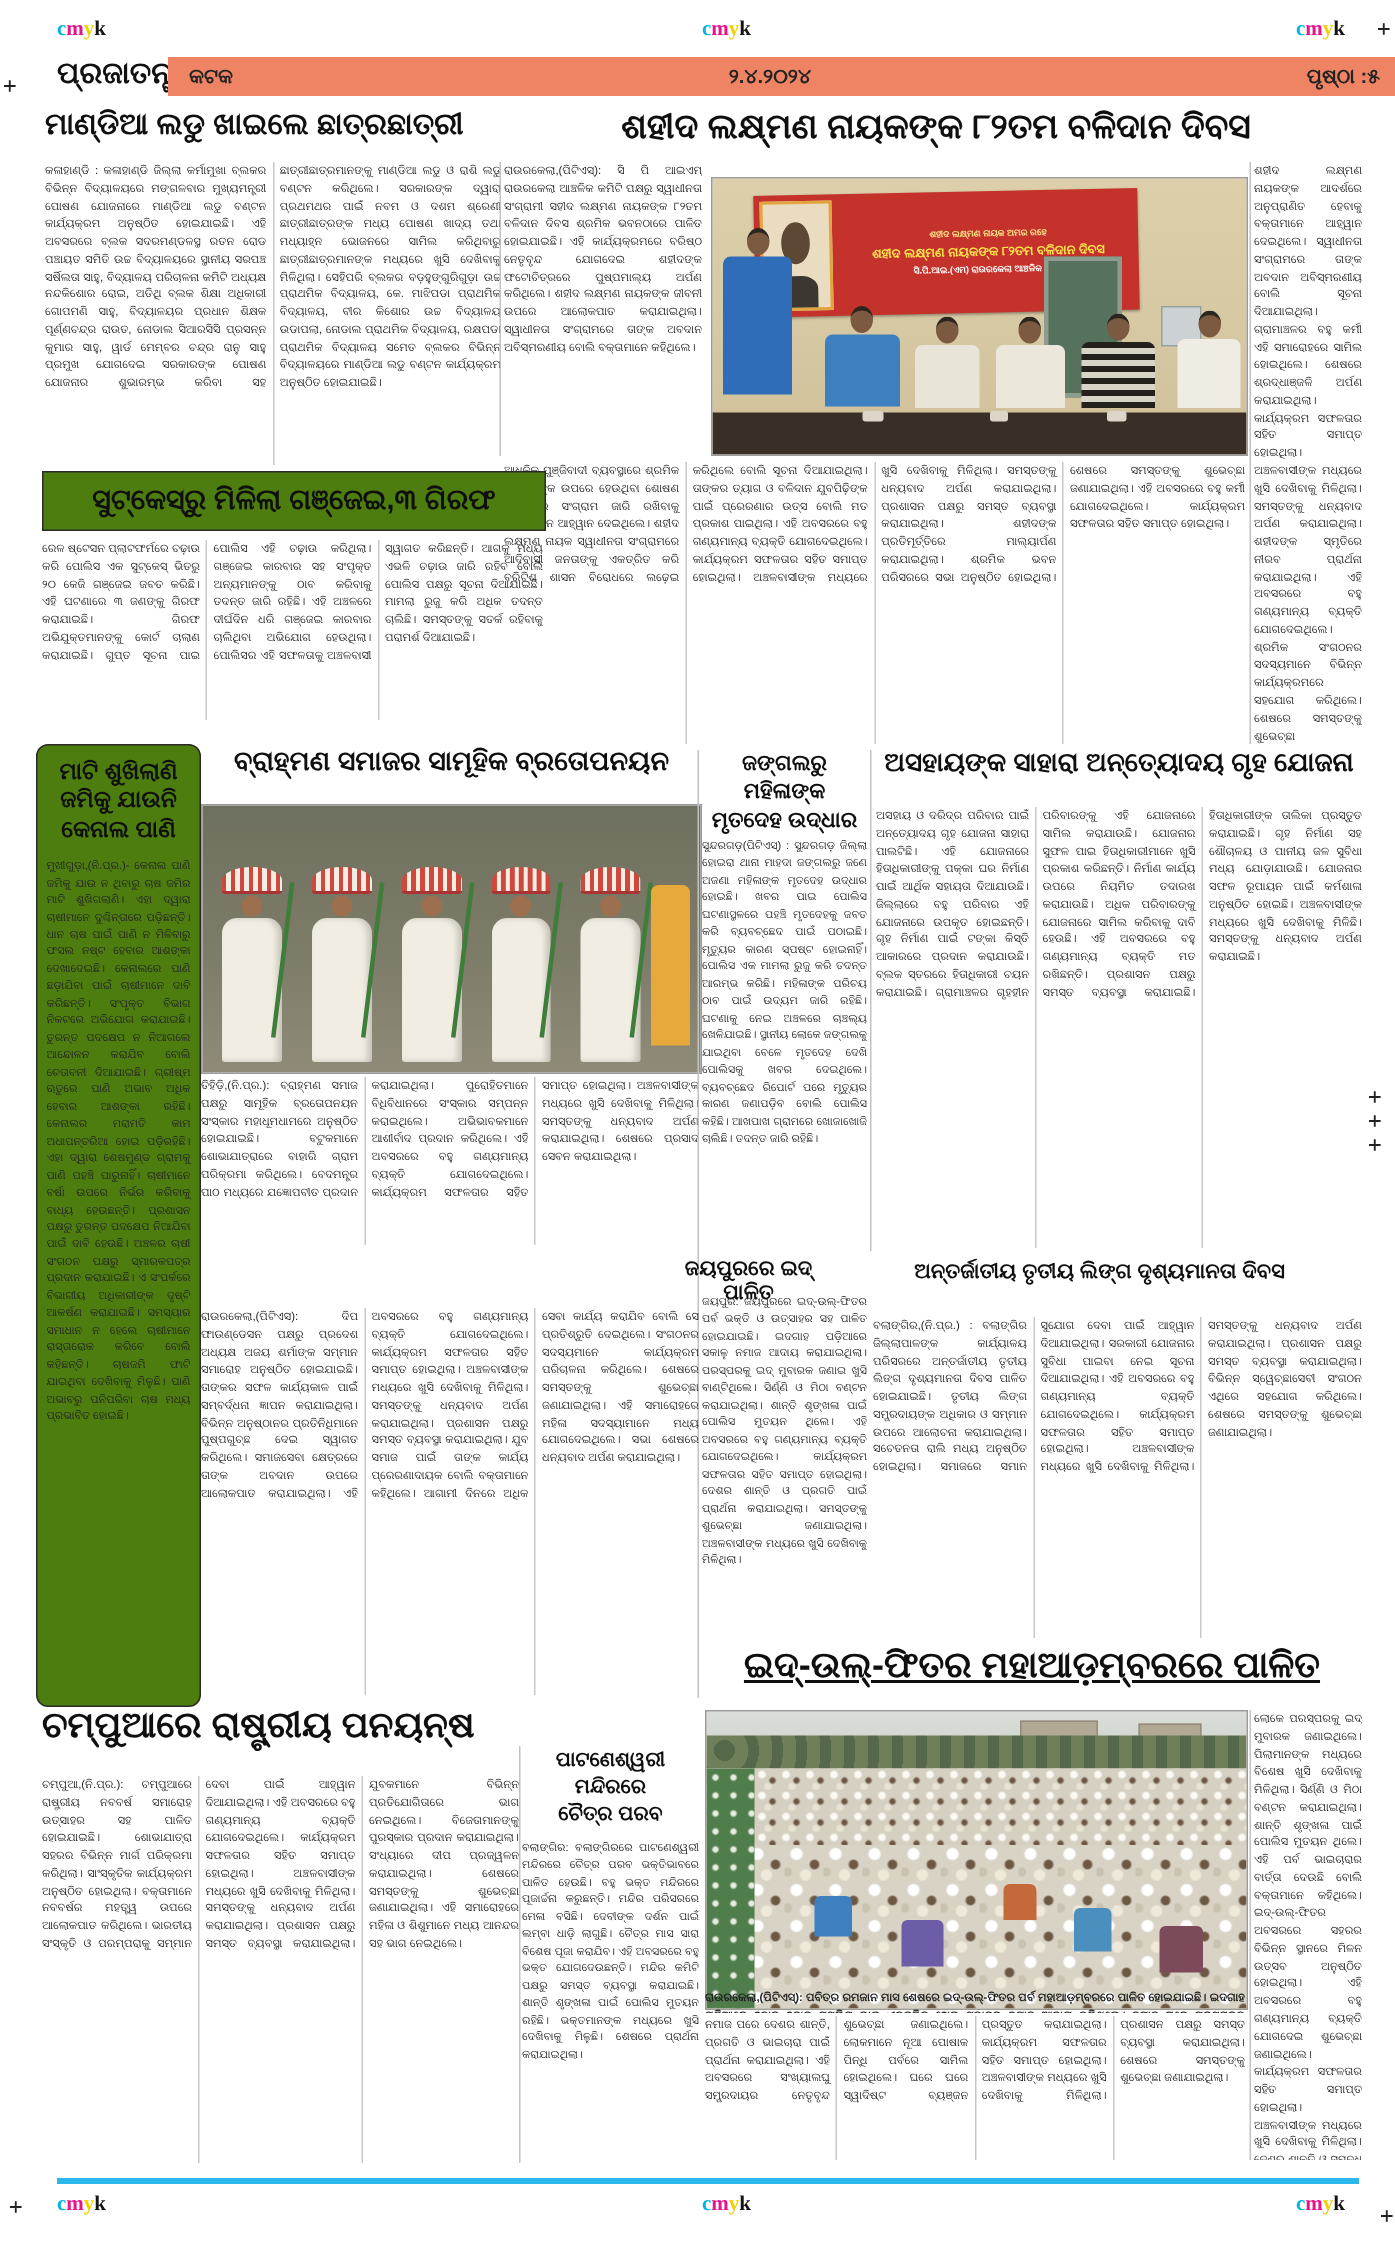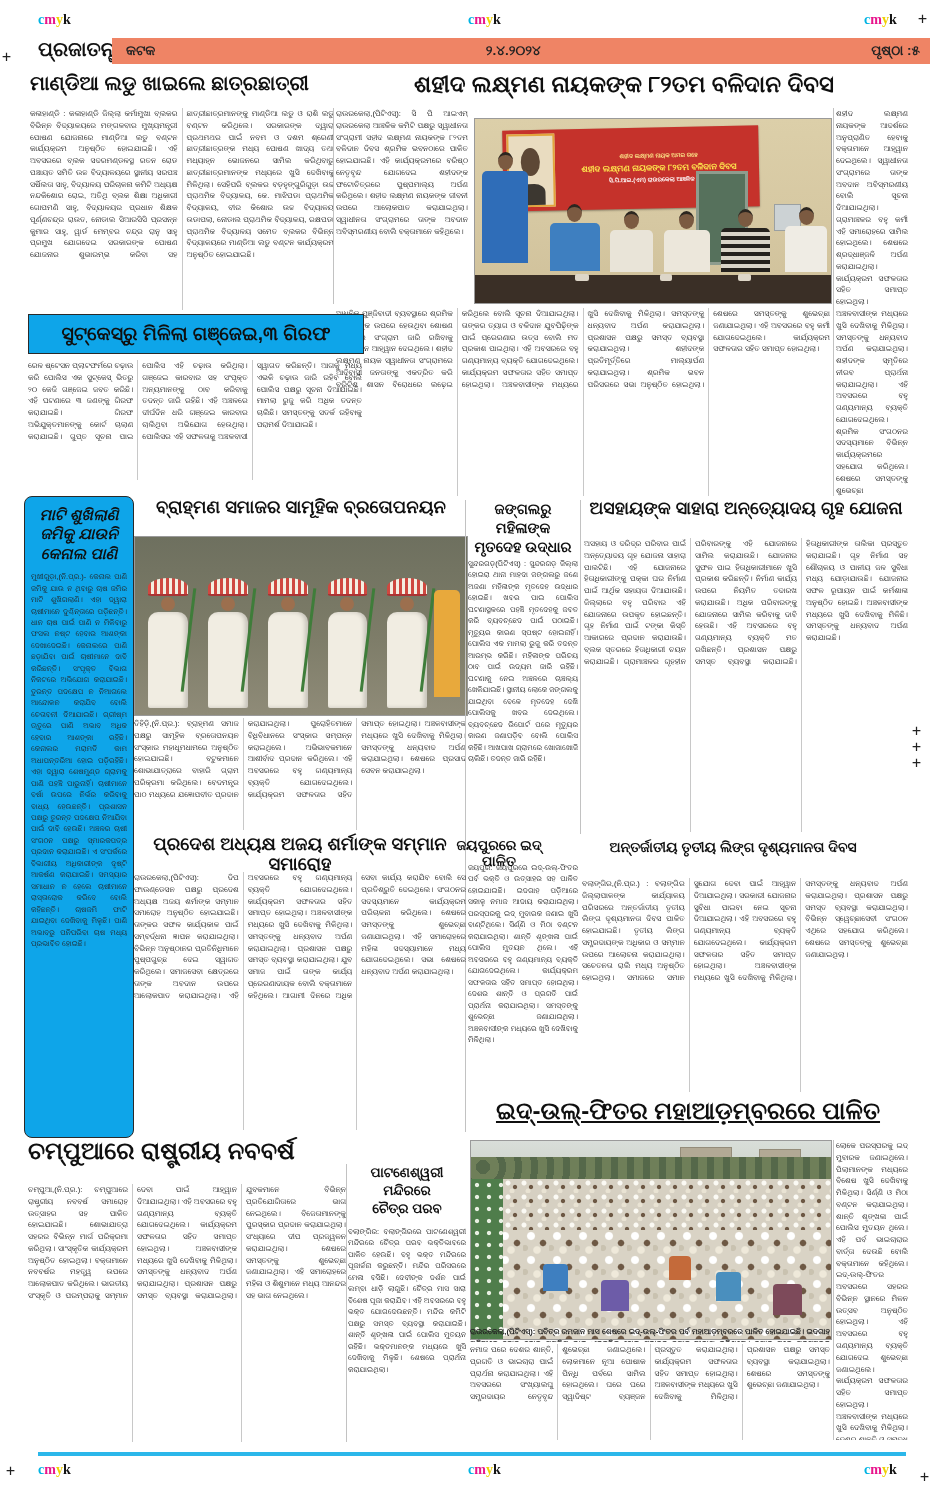--- a/index.html
+++ b/index.html
@@ -18,21 +18,21 @@
   .hl{font-weight:bold;color:#0f0f0f;line-height:1.12;}
   .center{text-align:center;}
   .preline{white-space:pre-line;}
   
   .bt{font-size:7.6px;line-height:1.55;text-align:justify;color:#222;overflow:hidden;}
   .cols2{column-count:2;column-gap:9px;column-rule:1px solid #c8c8c8;}
   .cols3{column-count:3;column-gap:9px;column-rule:1px solid #c8c8c8;}
   .cols4{column-count:4;column-gap:9px;column-rule:1px solid #c8c8c8;}
   .blackbox{background:#0d0d0d;color:#fff;display:flex;align-items:center;justify-content:center;
             font-weight:bold;font-size:15px;text-align:center;}
-  .boxed{border:1.6px solid #2a2a2a;background:#0ea5e9;}
+  .boxed{border:1.6px solid #2a2a2a;background:#4d7c0f;}
   .rounded{border-radius:8px;}
   .vrule{width:1px;background:#c2c2c2;}
   
   .photo{overflow:hidden;border:1px solid #9a9a9a;}
   .meeting{background:linear-gradient(#dccfa9 0%,#d6c8a2 55%,#cfc09a 100%);}
   .banner{background:#c5322b;transform:rotate(-1.2deg);box-shadow:0 1px 2px rgba(0,0,0,.35);
           display:flex;align-items:stretch;}
   .banner-text{flex:1;display:flex;flex-direction:column;justify-content:center;gap:3px;
                padding:3px 6px;text-align:center;}
   .banner-top{color:#fde98a;font-size:6px;font-weight:bold;}
@@ -148,21 +148,21 @@
   </div>
 
   <div class="abs bt" style="left:836px;top:108px;width:72px;height:388px;">ଶହୀଦ ଲକ୍ଷ୍ମଣ ନାୟକଙ୍କ ଆଦର୍ଶରେ ଅନୁପ୍ରାଣିତ ହେବାକୁ ବକ୍ତାମାନେ ଆହ୍ୱାନ ଦେଇଥିଲେ। ସ୍ୱାଧୀନତା ସଂଗ୍ରାମରେ ତାଙ୍କ ଅବଦାନ ଅବିସ୍ମରଣୀୟ ବୋଲି ସୂଚନା ଦିଆଯାଇଥିଲା। ଗ୍ରାମାଞ୍ଚଳର ବହୁ କର୍ମୀ ଏହି ସମାରୋହରେ ସାମିଲ ହୋଇଥିଲେ। ଶେଷରେ ଶ୍ରଦ୍ଧାଞ୍ଜଳି ଅର୍ପଣ କରାଯାଇଥିଲା। କାର୍ଯ୍ୟକ୍ରମ ସଫଳତାର ସହିତ ସମାପ୍ତ ହୋଇଥିଲା। ଅଞ୍ଚଳବାସୀଙ୍କ ମଧ୍ୟରେ ଖୁସି ଦେଖିବାକୁ ମିଳିଥିଲା। ସମସ୍ତଙ୍କୁ ଧନ୍ୟବାଦ ଅର୍ପଣ କରାଯାଇଥିଲା। ଶହୀଦଙ୍କ ସ୍ମୃତିରେ ନୀରବ ପ୍ରାର୍ଥନା କରାଯାଇଥିଲା। ଏହି ଅବସରରେ ବହୁ ଗଣ୍ୟମାନ୍ୟ ବ୍ୟକ୍ତି ଯୋଗଦେଇଥିଲେ। ଶ୍ରମିକ ସଂଗଠନର ସଦସ୍ୟମାନେ ବିଭିନ୍ନ କାର୍ଯ୍ୟକ୍ରମରେ ସହଯୋଗ କରିଥିଲେ। ଶେଷରେ ସମସ୍ତଙ୍କୁ ଶୁଭେଚ୍ଛା ଜଣାଯାଇଥିଲା।</div>
   <div class="abs vrule" style="left:833px;top:108px;height:388px;"></div>
   <div class="abs bt cols4" style="left:336px;top:308px;width:494px;height:188px;">ଆଧୁନିକ ପୁଞ୍ଜିବାଦୀ ବ୍ୟବସ୍ଥାରେ ଶ୍ରମିକ ଓ ଚାଷୀଙ୍କ ଉପରେ ହେଉଥିବା ଶୋଷଣ ବିରୋଧରେ ସଂଗ୍ରାମ ଜାରି ରଖିବାକୁ ବକ୍ତାମାନେ ଆହ୍ୱାନ ଦେଇଥିଲେ। ଶହୀଦ ଲକ୍ଷ୍ମଣ ନାୟକ ସ୍ୱାଧୀନତା ସଂଗ୍ରାମରେ ଆଦିବାସୀ ଜନତାଙ୍କୁ ଏକତ୍ରିତ କରି ବ୍ରିଟିଶ ଶାସନ ବିରୋଧରେ ଲଢ଼େଇ କରିଥିଲେ ବୋଲି ସୂଚନା ଦିଆଯାଇଥିଲା। ତାଙ୍କର ତ୍ୟାଗ ଓ ବଳିଦାନ ଯୁବପିଢ଼ିଙ୍କ ପାଇଁ ପ୍ରେରଣାର ଉତ୍ସ ବୋଲି ମତ ପ୍ରକାଶ ପାଇଥିଲା। ଏହି ଅବସରରେ ବହୁ ଗଣ୍ୟମାନ୍ୟ ବ୍ୟକ୍ତି ଯୋଗଦେଇଥିଲେ। କାର୍ଯ୍ୟକ୍ରମ ସଫଳତାର ସହିତ ସମାପ୍ତ ହୋଇଥିଲା। ଅଞ୍ଚଳବାସୀଙ୍କ ମଧ୍ୟରେ ଖୁସି ଦେଖିବାକୁ ମିଳିଥିଲା। ସମସ୍ତଙ୍କୁ ଧନ୍ୟବାଦ ଅର୍ପଣ କରାଯାଇଥିଲା। ପ୍ରଶାସନ ପକ୍ଷରୁ ସମସ୍ତ ବ୍ୟବସ୍ଥା କରାଯାଇଥିଲା। ଶହୀଦଙ୍କ ପ୍ରତିମୂର୍ତ୍ତିରେ ମାଲ୍ୟାର୍ପଣ କରାଯାଇଥିଲା। ଶ୍ରମିକ ଭବନ ପରିସରରେ ସଭା ଅନୁଷ୍ଠିତ ହୋଇଥିଲା। ଶେଷରେ ସମସ୍ତଙ୍କୁ ଶୁଭେଚ୍ଛା ଜଣାଯାଇଥିଲା। ଏହି ଅବସରରେ ବହୁ କର୍ମୀ ଯୋଗଦେଇଥିଲେ। କାର୍ଯ୍ୟକ୍ରମ ସଫଳତାର ସହିତ ସମାପ୍ତ ହୋଇଥିଲା।</div>
 
   <div class="abs boxed hl center" style="left:28px;top:314px;width:334px;height:38px;font-size:19px;display:flex;align-items:center;justify-content:center;">ସୁଟ୍‌କେସ୍‌ରୁ ମିଳିଲା ଗଞ୍ଜେଇ,୩ ଗିରଫ</div>
   <div class="abs bt cols3" style="left:28px;top:360px;width:334px;height:120px;">ରେଳ ଷ୍ଟେସନ ପ୍ଲାଟଫର୍ମରେ ଚଢ଼ାଉ କରି ପୋଲିସ ଏକ ସୁଟ୍‌କେସ୍ ଭିତରୁ ୨୦ କେଜି ଗଞ୍ଜେଇ ଜବତ କରିଛି। ଏହି ଘଟଣାରେ ୩ ଜଣଙ୍କୁ ଗିରଫ କରାଯାଇଛି। ଗିରଫ ଅଭିଯୁକ୍ତମାନଙ୍କୁ କୋର୍ଟ ଚାଲାଣ କରାଯାଇଛି। ଗୁପ୍ତ ସୂଚନା ପାଇ ପୋଲିସ ଏହି ଚଢ଼ାଉ କରିଥିଲା। ଗଞ୍ଜେଇ କାରବାର ସହ ସଂପୃକ୍ତ ଅନ୍ୟମାନଙ୍କୁ ଠାବ କରିବାକୁ ତଦନ୍ତ ଜାରି ରହିଛି। ଏହି ଅଞ୍ଚଳରେ ଦୀର୍ଘଦିନ ଧରି ଗଞ୍ଜେଇ କାରବାର ଚାଲିଥିବା ଅଭିଯୋଗ ହେଉଥିଲା। ପୋଲିସର ଏହି ସଫଳତାକୁ ଅଞ୍ଚଳବାସୀ ସ୍ୱାଗତ କରିଛନ୍ତି। ଆଗକୁ ମଧ୍ୟ ଏଭଳି ଚଢ଼ାଉ ଜାରି ରହିବ ବୋଲି ପୋଲିସ ପକ୍ଷରୁ ସୂଚନା ଦିଆଯାଇଛି। ମାମଲା ରୁଜୁ କରି ଅଧିକ ତଦନ୍ତ ଚାଲିଛି। ସମସ୍ତଙ୍କୁ ସତର୍କ ରହିବାକୁ ପରାମର୍ଶ ଦିଆଯାଇଛି।</div>
 
   <div class="abs boxed rounded" style="left:24px;top:496px;width:108px;height:640px;">
-    <div class="hl center preline" style="font-size:15.5px;padding:8px 4px 6px 4px;line-height:1.25;font-style:italic;">ମାଟି ଶୁଖିଲାଣି
+    <div class="hl center preline" style="font-size:15.5px;padding:8px 4px 6px 4px;line-height:1.25;">ମାଟି ଶୁଖିଲାଣି
 ଜମିକୁ ଯାଉନି
 କେନାଲ ପାଣି</div>
     <div class="bt" style="padding:2px 6px;height:508px;font-size:7.4px;">ମୁଖୀଗୁଡ଼ା,(ନି.ପ୍ର.)- କେନାଲ ପାଣି ଜମିକୁ ଯାଉ ନ ଥିବାରୁ ଚାଷ ଜମିର ମାଟି ଶୁଖିଗଲାଣି। ଏହା ଦ୍ୱାରା ଚାଷୀମାନେ ଦୁଶ୍ଚିନ୍ତାରେ ପଡ଼ିଛନ୍ତି। ଧାନ ଚାଷ ପାଇଁ ପାଣି ନ ମିଳିବାରୁ ଫସଲ ନଷ୍ଟ ହେବାର ଆଶଙ୍କା ଦେଖାଦେଇଛି। କେନାଲରେ ପାଣି ଛଡ଼ାଯିବା ପାଇଁ ଚାଷୀମାନେ ଦାବି କରିଛନ୍ତି। ସଂପୃକ୍ତ ବିଭାଗ ନିକଟରେ ଅଭିଯୋଗ କରାଯାଇଛି। ତୁରନ୍ତ ପଦକ୍ଷେପ ନ ନିଆଗଲେ ଆନ୍ଦୋଳନ କରାଯିବ ବୋଲି ଚେତାବନୀ ଦିଆଯାଇଛି। ଗ୍ରୀଷ୍ମ ଋତୁରେ ପାଣି ଅଭାବ ଅଧିକ ହେବାର ଆଶଙ୍କା ରହିଛି। କେନାଲର ମରାମତି କାମ ଅଧାପନ୍ତରିଆ ହୋଇ ପଡ଼ିରହିଛି। ଏହା ଦ୍ୱାରା ଶେଷମୁଣ୍ଡ ଗ୍ରାମକୁ ପାଣି ପହଞ୍ଚି ପାରୁନାହିଁ। ଚାଷୀମାନେ ବର୍ଷା ଉପରେ ନିର୍ଭର କରିବାକୁ ବାଧ୍ୟ ହେଉଛନ୍ତି। ପ୍ରଶାସନ ପକ୍ଷରୁ ତୁରନ୍ତ ପଦକ୍ଷେପ ନିଆଯିବା ପାଇଁ ଦାବି ହେଉଛି। ଅଞ୍ଚଳର ଚାଷୀ ସଂଗଠନ ପକ୍ଷରୁ ସ୍ମାରକପତ୍ର ପ୍ରଦାନ କରାଯାଇଛି। ଏ ସଂପର୍କରେ ବିଭାଗୀୟ ଅଧିକାରୀଙ୍କ ଦୃଷ୍ଟି ଆକର୍ଷଣ କରାଯାଇଛି। ସମସ୍ୟାର ସମାଧାନ ନ ହେଲେ ଚାଷୀମାନେ ରାସ୍ତାରୋକ କରିବେ ବୋଲି କହିଛନ୍ତି। ଚାଷଜମି ଫାଟି ଯାଇଥିବା ଦେଖିବାକୁ ମିଳୁଛି। ପାଣି ଅଭାବରୁ ପନିପରିବା ଚାଷ ମଧ୍ୟ ପ୍ରଭାବିତ ହୋଇଛି।</div>
   </div>
 
   <div class="abs hl center" style="left:136px;top:497px;width:330px;font-size:18px;">ବ୍ରାହ୍ମଣ ସମାଜର ସାମୂହିକ ବ୍ରତୋପନୟନ</div>
   <div class="abs photo upana" style="left:134px;top:536px;width:332px;height:178px;">
     <div class="batuk" style="left:4%;">
         <div class="crown"></div>
         <div class="bface"></div>
@@ -202,21 +202,20 @@
   <div class="abs bt" style="left:468px;top:558px;width:110px;height:272px;font-size:7.4px;">ସୁନ୍ଦରଗଡ଼(ପିଟିଏସ୍) : ସୁନ୍ଦରଗଡ଼ ଜିଲ୍ଲା ହୋଇରା ଥାନା ମାହଦା ଜଙ୍ଗଲରୁ ଜଣେ ଅଜଣା ମହିଳାଙ୍କ ମୃତଦେହ ଉଦ୍ଧାର ହୋଇଛି। ଖବର ପାଇ ପୋଲିସ ଘଟଣାସ୍ଥଳରେ ପହଞ୍ଚି ମୃତଦେହକୁ ଜବତ କରି ବ୍ୟବଚ୍ଛେଦ ପାଇଁ ପଠାଇଛି। ମୃତ୍ୟୁର କାରଣ ସ୍ପଷ୍ଟ ହୋଇନାହିଁ। ପୋଲିସ ଏକ ମାମଲା ରୁଜୁ କରି ତଦନ୍ତ ଆରମ୍ଭ କରିଛି। ମହିଳାଙ୍କ ପରିଚୟ ଠାବ ପାଇଁ ଉଦ୍ୟମ ଜାରି ରହିଛି। ଘଟଣାକୁ ନେଇ ଅଞ୍ଚଳରେ ଚାଞ୍ଚଲ୍ୟ ଖେଳିଯାଇଛି। ସ୍ଥାନୀୟ ଲୋକେ ଜଙ୍ଗଲକୁ ଯାଇଥିବା ବେଳେ ମୃତଦେହ ଦେଖି ପୋଲିସକୁ ଖବର ଦେଇଥିଲେ। ବ୍ୟବଚ୍ଛେଦ ରିପୋର୍ଟ ପରେ ମୃତ୍ୟୁର କାରଣ ଜଣାପଡ଼ିବ ବୋଲି ପୋଲିସ କହିଛି। ଆଖପାଖ ଗ୍ରାମରେ ଖୋଜାଖୋଜି ଚାଲିଛି। ତଦନ୍ତ ଜାରି ରହିଛି।</div>
   <div class="abs vrule" style="left:465px;top:500px;height:632px;"></div>
   <div class="abs vrule" style="left:580px;top:500px;height:334px;"></div>
 
   <div class="abs hl center" style="left:584px;top:499px;width:324px;font-size:17.5px;">ଅସହାୟଙ୍କ ସାହାରା ଅନ୍ତ୍ୟୋଦୟ ଗୃହ ଯୋଜନା</div>
   <div class="abs bt cols3" style="left:584px;top:538px;width:324px;height:294px;">ଅସହାୟ ଓ ଦରିଦ୍ର ପରିବାର ପାଇଁ ଅନ୍ତ୍ୟୋଦୟ ଗୃହ ଯୋଜନା ସାହାରା ପାଲଟିଛି। ଏହି ଯୋଜନାରେ ହିତାଧିକାରୀଙ୍କୁ ପକ୍କା ଘର ନିର୍ମାଣ ପାଇଁ ଆର୍ଥିକ ସହାୟତା ଦିଆଯାଉଛି। ଜିଲ୍ଲାରେ ବହୁ ପରିବାର ଏହି ଯୋଜନାରେ ଉପକୃତ ହୋଇଛନ୍ତି। ଗୃହ ନିର୍ମାଣ ପାଇଁ ଟଙ୍କା କିସ୍ତି ଆକାରରେ ପ୍ରଦାନ କରାଯାଉଛି। ବ୍ଲକ ସ୍ତରରେ ହିତାଧିକାରୀ ଚୟନ କରାଯାଇଛି। ଗ୍ରାମାଞ୍ଚଳର ଗୃହହୀନ ପରିବାରଙ୍କୁ ଏହି ଯୋଜନାରେ ସାମିଲ କରାଯାଉଛି। ଯୋଜନାର ସୁଫଳ ପାଇ ହିତାଧିକାରୀମାନେ ଖୁସି ପ୍ରକାଶ କରିଛନ୍ତି। ନିର୍ମାଣ କାର୍ଯ୍ୟ ଉପରେ ନିୟମିତ ତଦାରଖ କରାଯାଉଛି। ଅଧିକ ପରିବାରଙ୍କୁ ଯୋଜନାରେ ସାମିଲ କରିବାକୁ ଦାବି ହେଉଛି। ଏହି ଅବସରରେ ବହୁ ଗଣ୍ୟମାନ୍ୟ ବ୍ୟକ୍ତି ମତ ରଖିଛନ୍ତି। ପ୍ରଶାସନ ପକ୍ଷରୁ ସମସ୍ତ ବ୍ୟବସ୍ଥା କରାଯାଇଛି। ହିତାଧିକାରୀଙ୍କ ତାଲିକା ପ୍ରସ୍ତୁତ କରାଯାଇଛି। ଗୃହ ନିର୍ମାଣ ସହ ଶୌଚାଳୟ ଓ ପାନୀୟ ଜଳ ସୁବିଧା ମଧ୍ୟ ଯୋଡ଼ାଯାଉଛି। ଯୋଜନାର ସଫଳ ରୂପାୟନ ପାଇଁ କର୍ମଶାଳା ଅନୁଷ୍ଠିତ ହୋଇଛି। ଅଞ୍ଚଳବାସୀଙ୍କ ମଧ୍ୟରେ ଖୁସି ଦେଖିବାକୁ ମିଳିଛି। ସମସ୍ତଙ୍କୁ ଧନ୍ୟବାଦ ଅର୍ପଣ କରାଯାଇଛି।</div>
 
   <div class="abs hl center" style="left:444px;top:838px;width:110px;font-size:14px;">ଜୟପୁରରେ ଇଦ୍ ପାଳିତ</div>
   <div class="abs bt" style="left:468px;top:862px;width:110px;height:230px;font-size:7.4px;">ଜୟପୁର: ଜୟପୁରରେ ଇଦ୍-ଉଲ୍-ଫିତର ପର୍ବ ଭକ୍ତି ଓ ଉତ୍ସାହର ସହ ପାଳିତ ହୋଇଯାଇଛି। ଇଦଗାହ ପଡ଼ିଆରେ ସକାଳୁ ନମାଜ ଆଦାୟ କରାଯାଇଥିଲା। ପରସ୍ପରକୁ ଇଦ୍ ମୁବାରକ ଜଣାଇ ଖୁସି ବାଣ୍ଟିଥିଲେ। ସିର୍ଣ୍ଣି ଓ ମିଠା ବଣ୍ଟନ କରାଯାଇଥିଲା। ଶାନ୍ତି ଶୃଙ୍ଖଳା ପାଇଁ ପୋଲିସ ମୁତୟନ ଥିଲେ। ଏହି ଅବସରରେ ବହୁ ଗଣ୍ୟମାନ୍ୟ ବ୍ୟକ୍ତି ଯୋଗଦେଇଥିଲେ। କାର୍ଯ୍ୟକ୍ରମ ସଫଳତାର ସହିତ ସମାପ୍ତ ହୋଇଥିଲା। ଦେଶର ଶାନ୍ତି ଓ ପ୍ରଗତି ପାଇଁ ପ୍ରାର୍ଥନା କରାଯାଇଥିଲା। ସମସ୍ତଙ୍କୁ ଶୁଭେଚ୍ଛା ଜଣାଯାଇଥିଲା। ଅଞ୍ଚଳବାସୀଙ୍କ ମଧ୍ୟରେ ଖୁସି ଦେଖିବାକୁ ମିଳିଥିଲା।</div>
 
-  <div class="abs hl center" style="left:134px;top:834px;width:332px;font-size:18px;">ପ୍ରଦେଶ ଅଧ୍ୟକ୍ଷ ଅଜୟ ଶର୍ମାଙ୍କ ସମ୍ମାନ ସମାରୋହ</div>
   <div class="abs bt cols3" style="left:134px;top:872px;width:332px;height:258px;">ରାଉରକେଲା,(ପିଟିଏସ): ଦିପ ଫାଉଣ୍ଡେସନ ପକ୍ଷରୁ ପ୍ରଦେଶ ଅଧ୍ୟକ୍ଷ ଅଜୟ ଶର୍ମାଙ୍କ ସମ୍ମାନ ସମାରୋହ ଅନୁଷ୍ଠିତ ହୋଇଯାଇଛି। ତାଙ୍କର ସଫଳ କାର୍ଯ୍ୟକାଳ ପାଇଁ ସମ୍ବର୍ଦ୍ଧନା ଜ୍ଞାପନ କରାଯାଇଥିଲା। ବିଭିନ୍ନ ଅନୁଷ୍ଠାନର ପ୍ରତିନିଧିମାନେ ପୁଷ୍ପଗୁଚ୍ଛ ଦେଇ ସ୍ୱାଗତ କରିଥିଲେ। ସମାଜସେବା କ୍ଷେତ୍ରରେ ତାଙ୍କ ଅବଦାନ ଉପରେ ଆଲୋକପାତ କରାଯାଇଥିଲା। ଏହି ଅବସରରେ ବହୁ ଗଣ୍ୟମାନ୍ୟ ବ୍ୟକ୍ତି ଯୋଗଦେଇଥିଲେ। କାର୍ଯ୍ୟକ୍ରମ ସଫଳତାର ସହିତ ସମାପ୍ତ ହୋଇଥିଲା। ଅଞ୍ଚଳବାସୀଙ୍କ ମଧ୍ୟରେ ଖୁସି ଦେଖିବାକୁ ମିଳିଥିଲା। ସମସ୍ତଙ୍କୁ ଧନ୍ୟବାଦ ଅର୍ପଣ କରାଯାଇଥିଲା। ପ୍ରଶାସନ ପକ୍ଷରୁ ସମସ୍ତ ବ୍ୟବସ୍ଥା କରାଯାଇଥିଲା। ଯୁବ ସମାଜ ପାଇଁ ତାଙ୍କ କାର୍ଯ୍ୟ ପ୍ରେରଣାଦାୟକ ବୋଲି ବକ୍ତାମାନେ କହିଥିଲେ। ଆଗାମୀ ଦିନରେ ଅଧିକ ସେବା କାର୍ଯ୍ୟ କରାଯିବ ବୋଲି ସେ ପ୍ରତିଶ୍ରୁତି ଦେଇଥିଲେ। ସଂଗଠନର ସଦସ୍ୟମାନେ କାର୍ଯ୍ୟକ୍ରମ ପରିଚାଳନା କରିଥିଲେ। ଶେଷରେ ସମସ୍ତଙ୍କୁ ଶୁଭେଚ୍ଛା ଜଣାଯାଇଥିଲା। ଏହି ସମାରୋହରେ ମହିଳା ସଦସ୍ୟାମାନେ ମଧ୍ୟ ଯୋଗଦେଇଥିଲେ। ସଭା ଶେଷରେ ଧନ୍ୟବାଦ ଅର୍ପଣ କରାଯାଇଥିଲା।</div>
 
   <div class="abs hl center" style="left:570px;top:840px;width:326px;font-size:14px;">ଅନ୍ତର୍ଜାତୀୟ ତୃତୀୟ ଲିଙ୍ଗ ଦୃଶ୍ୟମାନତା ଦିବସ</div>
   <div class="abs bt cols3" style="left:582px;top:878px;width:326px;height:214px;">ବଲାଙ୍ଗିର,(ନି.ପ୍ର.) : ବଲାଙ୍ଗିର ଜିଲ୍ଲାପାଳଙ୍କ କାର୍ଯ୍ୟାଳୟ ପରିସରରେ ଅନ୍ତର୍ଜାତୀୟ ତୃତୀୟ ଲିଙ୍ଗ ଦୃଶ୍ୟମାନତା ଦିବସ ପାଳିତ ହୋଇଯାଇଛି। ତୃତୀୟ ଲିଙ୍ଗ ସମ୍ପ୍ରଦାୟଙ୍କ ଅଧିକାର ଓ ସମ୍ମାନ ଉପରେ ଆଲୋଚନା କରାଯାଇଥିଲା। ସଚେତନତା ରାଲି ମଧ୍ୟ ଅନୁଷ୍ଠିତ ହୋଇଥିଲା। ସମାଜରେ ସମାନ ସୁଯୋଗ ଦେବା ପାଇଁ ଆହ୍ୱାନ ଦିଆଯାଇଥିଲା। ସରକାରୀ ଯୋଜନାର ସୁବିଧା ପାଇବା ନେଇ ସୂଚନା ଦିଆଯାଇଥିଲା। ଏହି ଅବସରରେ ବହୁ ଗଣ୍ୟମାନ୍ୟ ବ୍ୟକ୍ତି ଯୋଗଦେଇଥିଲେ। କାର୍ଯ୍ୟକ୍ରମ ସଫଳତାର ସହିତ ସମାପ୍ତ ହୋଇଥିଲା। ଅଞ୍ଚଳବାସୀଙ୍କ ମଧ୍ୟରେ ଖୁସି ଦେଖିବାକୁ ମିଳିଥିଲା। ସମସ୍ତଙ୍କୁ ଧନ୍ୟବାଦ ଅର୍ପଣ କରାଯାଇଥିଲା। ପ୍ରଶାସନ ପକ୍ଷରୁ ସମସ୍ତ ବ୍ୟବସ୍ଥା କରାଯାଇଥିଲା। ବିଭିନ୍ନ ସ୍ୱେଚ୍ଛାସେବୀ ସଂଗଠନ ଏଥିରେ ସହଯୋଗ କରିଥିଲେ। ଶେଷରେ ସମସ୍ତଙ୍କୁ ଶୁଭେଚ୍ଛା ଜଣାଯାଇଥିଲା।</div>
 
   <span class="abs reg" style="left:912px;top:722px;">+</span>
   <span class="abs reg" style="left:912px;top:738px;">+</span>
   <span class="abs reg" style="left:912px;top:754px;">+</span>
 
   <div class="abs hl center" style="left:468px;top:1098px;width:440px;font-size:24px;text-decoration:underline;">ଇଦ୍-ଉଲ୍-ଫିତର ମହାଆଡ଼ମ୍ବରରେ ପାଳିତ</div>
@@ -235,21 +234,21 @@
     <div class="shirt" style="left:84%;top:72%;width:8%;height:16%;background:#7d4a5a;"></div>
   </div>
   <div class="abs bt" style="left:836px;top:1140px;width:72px;height:300px;">ଲୋକେ ପରସ୍ପରକୁ ଇଦ୍ ମୁବାରକ ଜଣାଇଥିଲେ। ପିଲାମାନଙ୍କ ମଧ୍ୟରେ ବିଶେଷ ଖୁସି ଦେଖିବାକୁ ମିଳିଥିଲା। ସିର୍ଣ୍ଣି ଓ ମିଠା ବଣ୍ଟନ କରାଯାଇଥିଲା। ଶାନ୍ତି ଶୃଙ୍ଖଳା ପାଇଁ ପୋଲିସ ମୁତୟନ ଥିଲେ। ଏହି ପର୍ବ ଭାଇଚାରାର ବାର୍ତ୍ତା ଦେଉଛି ବୋଲି ବକ୍ତାମାନେ କହିଥିଲେ। ଇଦ୍-ଉଲ୍-ଫିତର ଅବସରରେ ସହରର ବିଭିନ୍ନ ସ୍ଥାନରେ ମିଳନ ଉତ୍ସବ ଅନୁଷ୍ଠିତ ହୋଇଥିଲା। ଏହି ଅବସରରେ ବହୁ ଗଣ୍ୟମାନ୍ୟ ବ୍ୟକ୍ତି ଯୋଗଦେଇ ଶୁଭେଚ୍ଛା ଜଣାଇଥିଲେ। କାର୍ଯ୍ୟକ୍ରମ ସଫଳତାର ସହିତ ସମାପ୍ତ ହୋଇଥିଲା। ଅଞ୍ଚଳବାସୀଙ୍କ ମଧ୍ୟରେ ଖୁସି ଦେଖିବାକୁ ମିଳିଥିଲା। ଦେଶର ଶାନ୍ତି ଓ ସମୃଦ୍ଧି ପାଇଁ ପ୍ରାର୍ଥନା କରାଯାଇଥିଲା। ସମସ୍ତଙ୍କୁ ଶୁଭେଚ୍ଛା ଜଣାଯାଇଥିଲା।</div>
   <div class="abs vrule" style="left:833px;top:1140px;height:300px;"></div>
   <div class="abs bt cols4" style="left:470px;top:1344px;width:360px;height:96px;">ନମାଜ ପରେ ଦେଶର ଶାନ୍ତି, ପ୍ରଗତି ଓ ଭାଇଚାରା ପାଇଁ ପ୍ରାର୍ଥନା କରାଯାଇଥିଲା। ଏହି ଅବସରରେ ସଂଖ୍ୟାଲଘୁ ସମ୍ପ୍ରଦାୟର ନେତୃବୃନ୍ଦ ଶୁଭେଚ୍ଛା ଜଣାଇଥିଲେ। ଲୋକମାନେ ନୂଆ ପୋଷାକ ପିନ୍ଧି ପର୍ବରେ ସାମିଲ ହୋଇଥିଲେ। ଘରେ ଘରେ ସ୍ୱାଦିଷ୍ଟ ବ୍ୟଞ୍ଜନ ପ୍ରସ୍ତୁତ କରାଯାଇଥିଲା। କାର୍ଯ୍ୟକ୍ରମ ସଫଳତାର ସହିତ ସମାପ୍ତ ହୋଇଥିଲା। ଅଞ୍ଚଳବାସୀଙ୍କ ମଧ୍ୟରେ ଖୁସି ଦେଖିବାକୁ ମିଳିଥିଲା। ପ୍ରଶାସନ ପକ୍ଷରୁ ସମସ୍ତ ବ୍ୟବସ୍ଥା କରାଯାଇଥିଲା। ଶେଷରେ ସମସ୍ତଙ୍କୁ ଶୁଭେଚ୍ଛା ଜଣାଯାଇଥିଲା।</div>
   <div class="abs bt" style="left:470px;top:1336px;width:360px;height:0;"></div>
   <div class="abs bt" style="left:336px;top:1336px;width:0;height:0;"></div>
 
   <div class="abs bt" style="left:470px;top:1326px;width:360px;height:16px;font-weight:bold;">ରାଉରକେଲା,(ପିଟିଏସ୍): ପବିତ୍ର ରମଜାନ ମାସ ଶେଷରେ ଇଦ୍-ଉଲ୍-ଫିତର ପର୍ବ ମହାଆଡ଼ମ୍ବରରେ ପାଳିତ ହୋଇଯାଇଛି। ଇଦଗାହ ପଡ଼ିଆରେ ହଜାର ହଜାର ମୁସଲିମ ଭାଇ ଏକତ୍ରିତ ହୋଇ ସକାଳର ନମାଜ ଆଦାୟ କରିଥିଲେ। ନମାଜ ପରେ ପରସ୍ପରକୁ ଆଲିଙ୍ଗନ କରି ଇଦ୍ ମୁବାରକ ଜଣାଇଥିଲେ।</div>
 
-  <div class="abs hl" style="left:28px;top:1138px;width:320px;font-size:24px;">ଚମ୍ପୁଆରେ ରାଷ୍ଟ୍ରୀୟ ନବବର୍ଷ</div>
+  <div class="abs hl" style="left:28px;top:1138px;width:320px;font-size:24px;">ଚମ୍ପୁଆରେ ରାଷ୍ଟ୍ରୀୟ ପନୟନ୍ଷ</div>
   <div class="abs bt cols3" style="left:28px;top:1184px;width:318px;height:258px;">ଚମ୍ପୁଆ,(ନି.ପ୍ର.): ଚମ୍ପୁଆରେ ରାଷ୍ଟ୍ରୀୟ ନବବର୍ଷ ସମାରୋହ ଉତ୍ସାହର ସହ ପାଳିତ ହୋଇଯାଇଛି। ଶୋଭାଯାତ୍ରା ସହରର ବିଭିନ୍ନ ମାର୍ଗ ପରିକ୍ରମା କରିଥିଲା। ସାଂସ୍କୃତିକ କାର୍ଯ୍ୟକ୍ରମ ଅନୁଷ୍ଠିତ ହୋଇଥିଲା। ବକ୍ତାମାନେ ନବବର୍ଷର ମହତ୍ତ୍ୱ ଉପରେ ଆଲୋକପାତ କରିଥିଲେ। ଭାରତୀୟ ସଂସ୍କୃତି ଓ ପରମ୍ପରାକୁ ସମ୍ମାନ ଦେବା ପାଇଁ ଆହ୍ୱାନ ଦିଆଯାଇଥିଲା। ଏହି ଅବସରରେ ବହୁ ଗଣ୍ୟମାନ୍ୟ ବ୍ୟକ୍ତି ଯୋଗଦେଇଥିଲେ। କାର୍ଯ୍ୟକ୍ରମ ସଫଳତାର ସହିତ ସମାପ୍ତ ହୋଇଥିଲା। ଅଞ୍ଚଳବାସୀଙ୍କ ମଧ୍ୟରେ ଖୁସି ଦେଖିବାକୁ ମିଳିଥିଲା। ସମସ୍ତଙ୍କୁ ଧନ୍ୟବାଦ ଅର୍ପଣ କରାଯାଇଥିଲା। ପ୍ରଶାସନ ପକ୍ଷରୁ ସମସ୍ତ ବ୍ୟବସ୍ଥା କରାଯାଇଥିଲା। ଯୁବକମାନେ ବିଭିନ୍ନ ପ୍ରତିଯୋଗିତାରେ ଭାଗ ନେଇଥିଲେ। ବିଜେତାମାନଙ୍କୁ ପୁରସ୍କାର ପ୍ରଦାନ କରାଯାଇଥିଲା। ସଂଧ୍ୟାରେ ଦୀପ ପ୍ରଜ୍ୱଳନ କରାଯାଇଥିଲା। ଶେଷରେ ସମସ୍ତଙ୍କୁ ଶୁଭେଚ୍ଛା ଜଣାଯାଇଥିଲା। ଏହି ସମାରୋହରେ ମହିଳା ଓ ଶିଶୁମାନେ ମଧ୍ୟ ଆନନ୍ଦର ସହ ଭାଗ ନେଇଥିଲେ।</div>
 
   <div class="abs hl center preline" style="left:348px;top:1164px;width:118px;font-size:13.5px;line-height:1.35;">ପାଟଣେଶ୍ୱରୀ ମନ୍ଦିରରେ
 ଚୈତ୍ର ପରବ</div>
   <div class="abs bt" style="left:348px;top:1226px;width:118px;height:216px;font-size:7.4px;">ବଲାଙ୍ଗିର: ବଲାଙ୍ଗିରରେ ପାଟଣେଶ୍ୱରୀ ମନ୍ଦିରରେ ଚୈତ୍ର ପରବ ଭକ୍ତିଭାବରେ ପାଳିତ ହେଉଛି। ବହୁ ଭକ୍ତ ମନ୍ଦିରରେ ପୂଜାର୍ଚ୍ଚନା କରୁଛନ୍ତି। ମନ୍ଦିର ପରିସରରେ ମେଳା ବସିଛି। ଦେବୀଙ୍କ ଦର୍ଶନ ପାଇଁ ଲମ୍ବା ଧାଡ଼ି ଲାଗୁଛି। ଚୈତ୍ର ମାସ ସାରା ବିଶେଷ ପୂଜା କରାଯିବ। ଏହି ଅବସରରେ ବହୁ ଭକ୍ତ ଯୋଗଦେଉଛନ୍ତି। ମନ୍ଦିର କମିଟି ପକ୍ଷରୁ ସମସ୍ତ ବ୍ୟବସ୍ଥା କରାଯାଇଛି। ଶାନ୍ତି ଶୃଙ୍ଖଳା ପାଇଁ ପୋଲିସ ମୁତୟନ ରହିଛି। ଭକ୍ତମାନଙ୍କ ମଧ୍ୟରେ ଖୁସି ଦେଖିବାକୁ ମିଳୁଛି। ଶେଷରେ ପ୍ରାର୍ଥନା କରାଯାଇଥିଲା।</div>
   <div class="abs vrule" style="left:346px;top:1164px;height:278px;"></div>
 
   <div class="abs bottom-rule" style="left:38px;top:1452px;width:868px;height:4px;"></div>
   <span class="abs reg" style="left:6px;top:1462px;">+</span>
   <span class="abs cmyk" style="left:38px;top:1462px;"><span class="c">c</span><span class="m">m</span><span class="y">y</span><span class="k">k</span></span>

